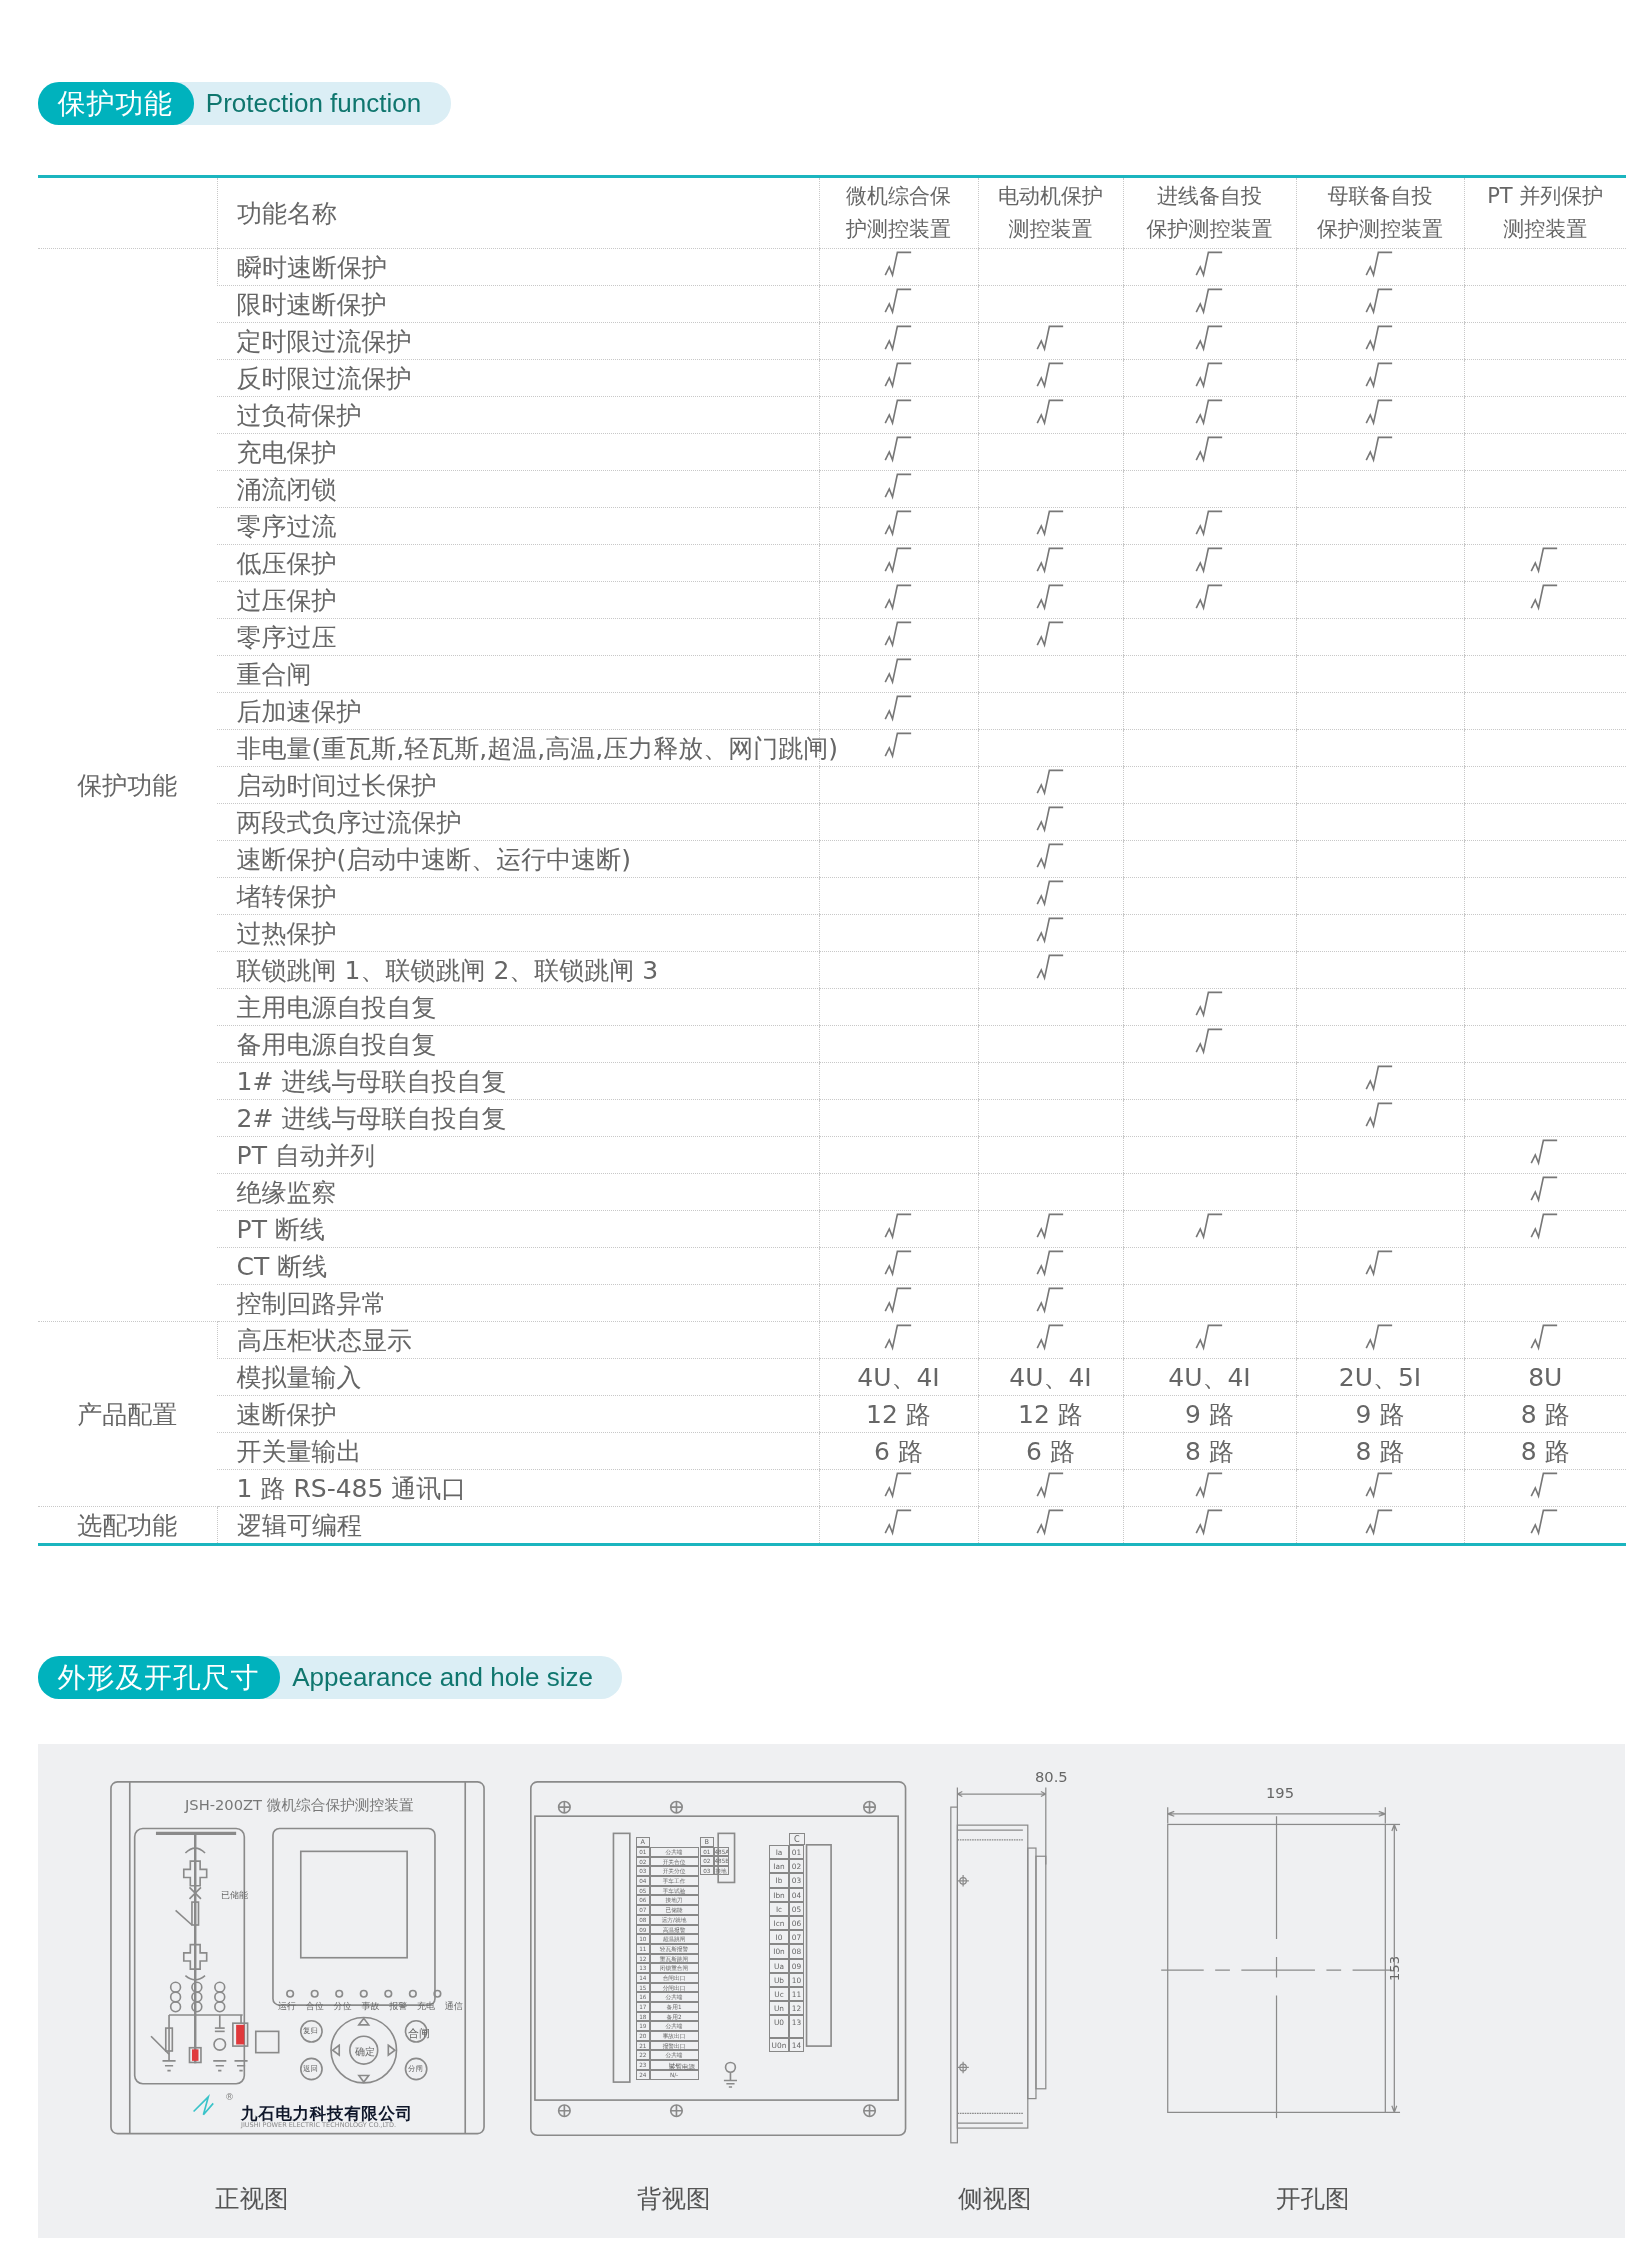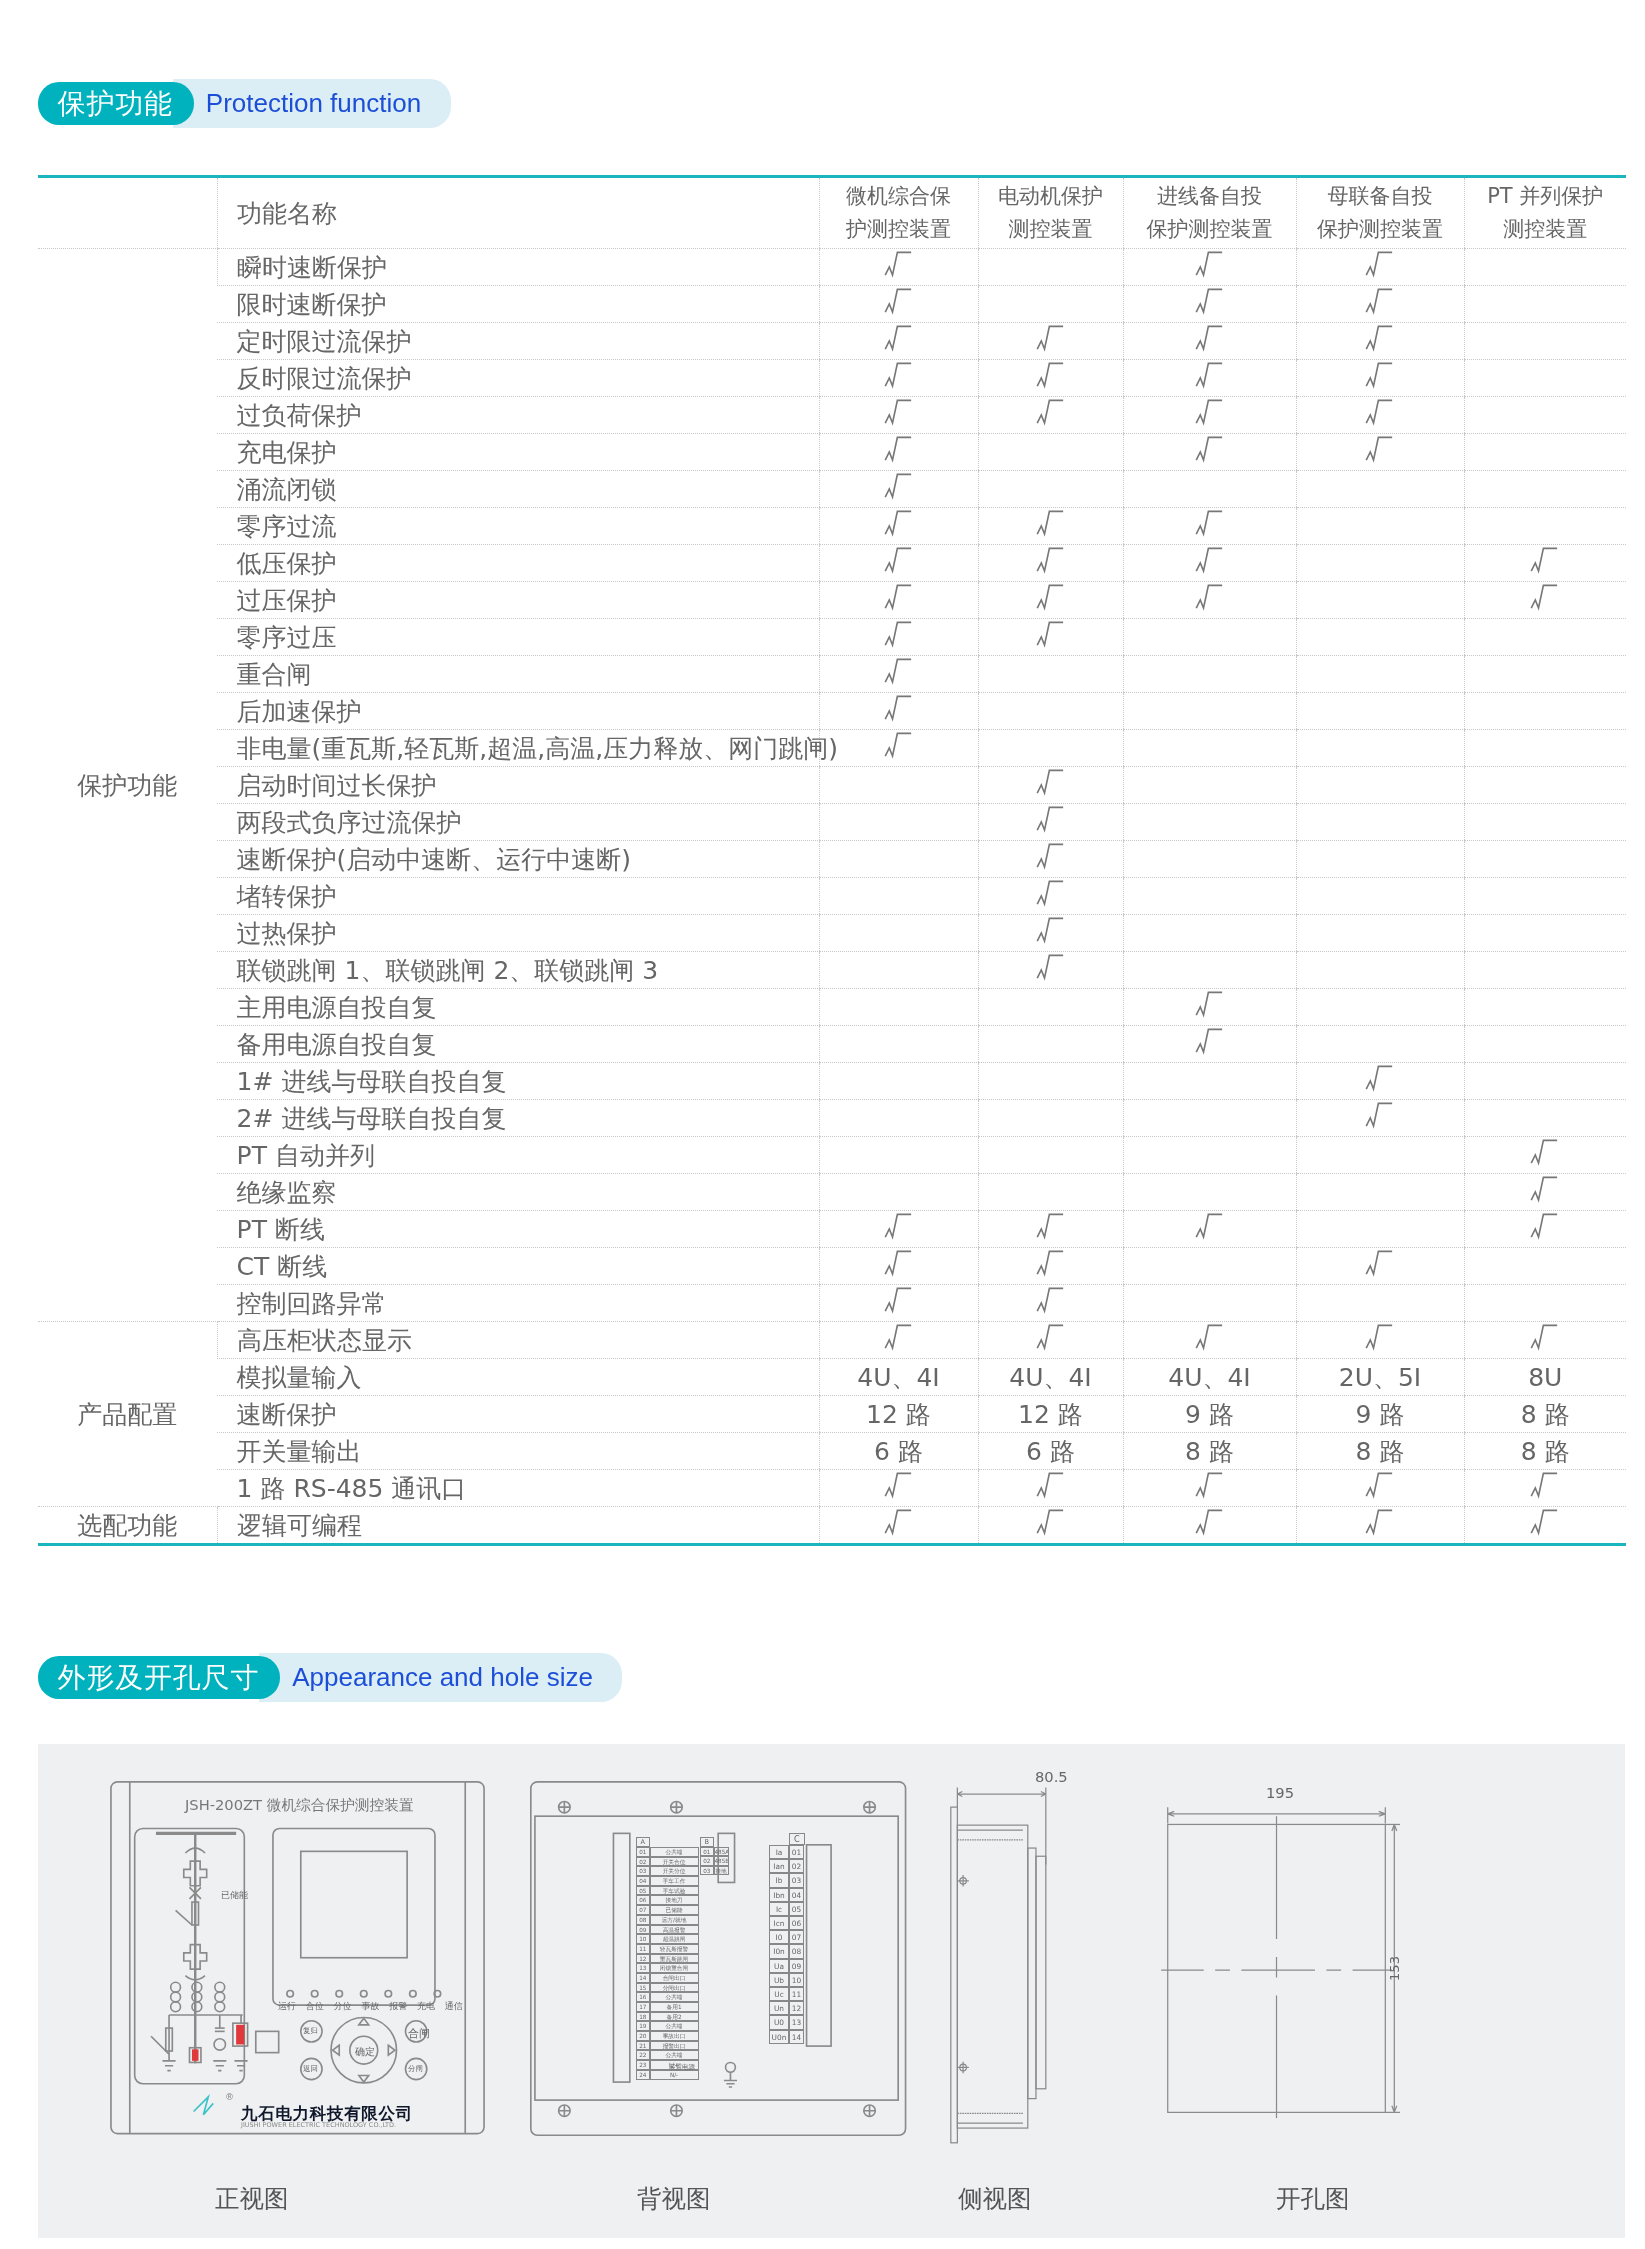--- a/index.html
+++ b/index.html
@@ -1,19 +1,19 @@
 <!DOCTYPE html>
 <html style="font-size:13px"><head>
 <meta charset="utf-8">
 <style>
   html,body{margin:0;padding:0;background:#fff;}
   body{width:1646px;height:2250px;position:relative;font-family:"DejaVu Sans","Liberation Sans",sans-serif;color:#666;overflow:hidden;}
   .sec-head{position:absolute;height:43px;display:flex;align-items:center;}
   .sec-head .cn{height:43px;background:#00b2bd;color:#fff;font-size:28px;border-radius:21px;padding:0 21px 0 19.6px;display:flex;align-items:center;position:relative;z-index:2;letter-spacing:0.8px;}
-  .sec-head .en{height:49px;background:#dbeef5;color:#1d4ed8;font-size:26px;border-radius:0 21px 21px 0;margin-left:-21px;padding:0 29.4px 0 33px;display:flex;align-items:center;font-family:"Liberation Sans",sans-serif;}
+  .sec-head .en{height:43px;background:#dbeef5;color:#0f766e;font-size:26px;border-radius:0 21px 21px 0;margin-left:-21px;padding:0 29.4px 0 33px;display:flex;align-items:center;font-family:"Liberation Sans",sans-serif;}
   .sec-head .en::before{content:"";position:absolute;}
   table.spec{position:absolute;left:38px;top:175px;width:1587px;border-collapse:collapse;table-layout:fixed;border-top:3.3px solid #1bb5bf;border-bottom:3.3px solid #1bb5bf;}
   table.spec td,table.spec th{border-left:1.6px dotted #c8c8c8;border-bottom:1.6px dotted #c8c8c8;font-weight:normal;height:36px;padding:0;font-size:25px;color:#666;}
   table.spec td:first-child,table.spec th:first-child{border-left:none;}
   table.spec tr:last-child td{border-bottom:none;}
   table.spec th{height:70px;font-size:21px;line-height:33px;}
   table.spec th.name{text-align:left;padding-left:19.6px;font-size:25px;}
   table.spec td.name{text-align:left;padding-left:19.6px;white-space:nowrap;}
   table.spec td.group{text-align:center;vertical-align:middle;font-size:25px;}
   table.spec td.val{text-align:center;}
@@ -781,21 +781,21 @@
           <span style="border: 0.8px solid rgb(136, 136, 136); width: 13px; text-align: center; white-space: nowrap; overflow: hidden;">10</span>
         </div>
         <div style="display: flex; height: 14.2px; line-height: 14.2px; font-size: 7.4px;">
           <span style="border: 0.8px solid rgb(136, 136, 136); width: 18px; text-align: center;">Uc</span>
           <span style="border: 0.8px solid rgb(136, 136, 136); width: 13px; text-align: center; white-space: nowrap; overflow: hidden;">11</span>
         </div>
         <div style="display: flex; height: 14.2px; line-height: 14.2px; font-size: 7.4px;">
           <span style="border: 0.8px solid rgb(136, 136, 136); width: 18px; text-align: center;">Un</span>
           <span style="border: 0.8px solid rgb(136, 136, 136); width: 13px; text-align: center; white-space: nowrap; overflow: hidden;">12</span>
         </div>
-        <div style="display: flex; height: 15px; line-height: 14.2px; font-size: 7.4px;">
+        <div style="display: flex; height: 23px; line-height: 14.2px; font-size: 7.4px;">
           <span style="border: 0.8px solid rgb(136, 136, 136); width: 18px; text-align: center;">U0</span>
           <span style="border: 0.8px solid rgb(136, 136, 136); width: 13px; text-align: center; white-space: nowrap; overflow: hidden;">13</span>
         </div>
         <div style="display: flex; height: 14.2px; line-height: 14.2px; font-size: 7.4px;">
           <span style="border: 0.8px solid rgb(136, 136, 136); width: 18px; text-align: center;">U0n</span>
           <span style="border: 0.8px solid rgb(136, 136, 136); width: 13px; text-align: center; white-space: nowrap; overflow: hidden;">14</span>
         </div>
       </div>
   </div>
 </div>

